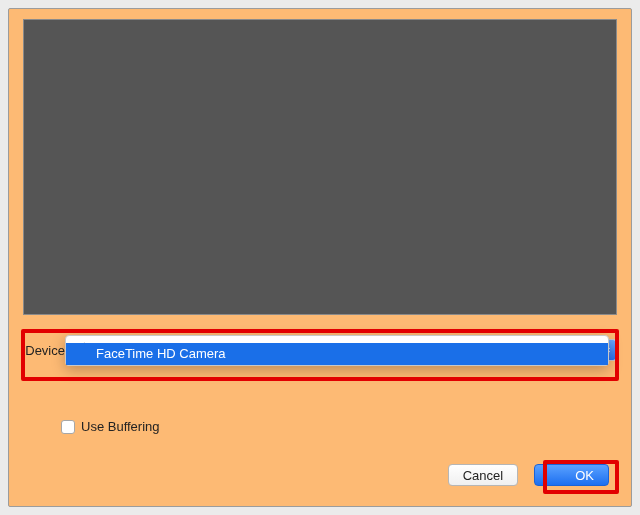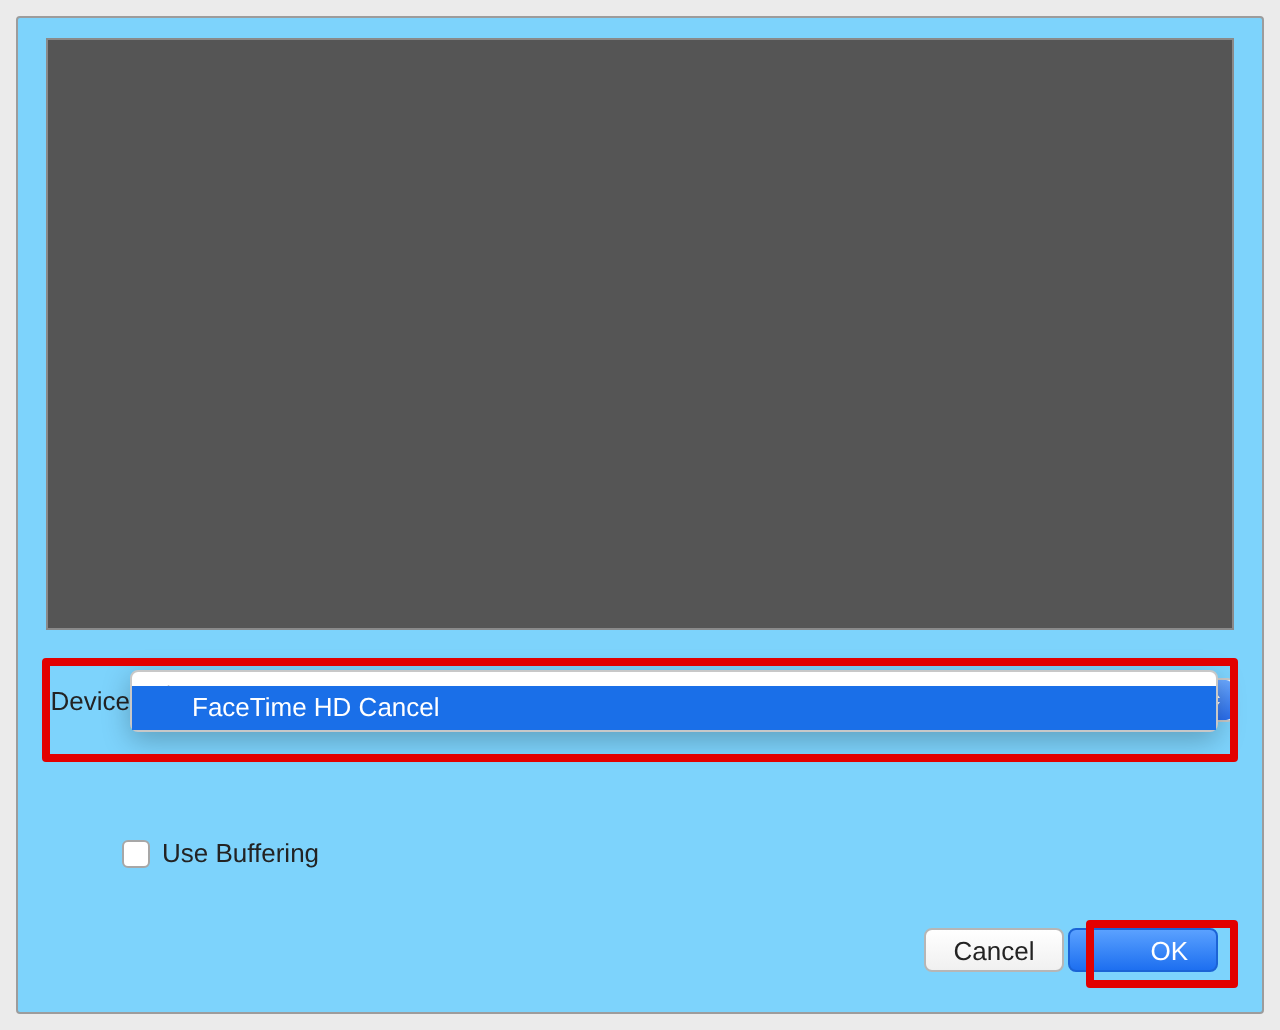--- a/index.html
+++ b/index.html
@@ -12,21 +12,21 @@
       color: #232323;
       position: relative;
       overflow: hidden;
     }
     .panel {
       position: absolute;
       left: 8px;
       right: 8px;
       top: 8px;
       bottom: 8px;
-      background: #7dd3fc;
+      background: #fdba74;
       border: 1px solid #9c9c9c;
       border-radius: 2px;
     }
     .preview {
       position: absolute;
       left: 14px;
       right: 14px;
       top: 10px;
       height: 296px;
       background: #555555;
@@ -124,21 +124,21 @@
     .checkbox {
       width:14px; height:14px; background:#fff; border:1px solid #a7a7a7; border-radius:3px;
       margin-right:6px;
     }
 
     
     .footer {
       position:absolute;
       right: 22px;
       bottom: 20px;
-      display:flex; gap:2px; align-items:center;
+      display:flex; gap:16px; align-items:center;
     }
     .btn {
       min-width: 66px;
       height: 22px;
       padding: 0 14px;
       border-radius: 4px;
       font-size: 13px;
       display:flex; align-items:center; justify-content:center;
       border:1px solid #b6b6b6;
       background: linear-gradient(#fff,#f0f0f0);
@@ -164,21 +164,21 @@
       <span class="select-stepper"></span>
     </div>
   </div>
 
   <div class="device-popup">
     <div class="opt selected">
       <span class="check">✓</span>
       <span></span>
     </div>
     <div class="opt highlight">
-      <span>FaceTime HD Cancel</span>
+      <span>FaceTime HD Camera</span>
     </div>
   </div>
 
 
   <div class="form-row row-buffer">
     <div class="check-row">
       <div class="checkbox"></div>
       <span>Use Buffering</span>
     </div>
   </div>

